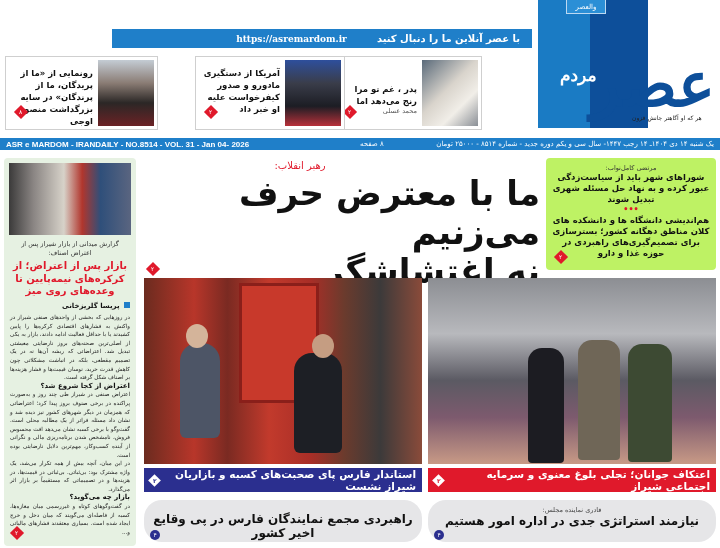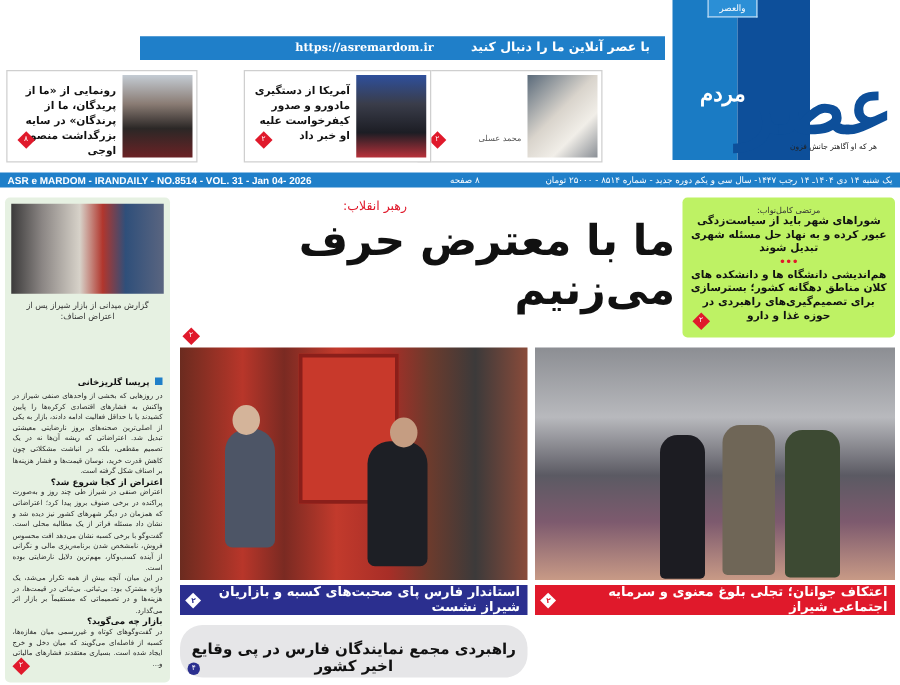--- a/index.html
+++ b/index.html
@@ -83,20 +83,21 @@
   <div class="logo-sub">مردم</div>
   <div class="tagline">هر که او آگاهتر جانش فزون</div>
 
   <div class="url-bar">
     <span>با عصر آنلاین ما را دنبال کنید</span>
     <span class="url">https://asremardom.ir</span>
   </div>
 
   <div class="teaser" style="left:334px;width:148px;">
     <div class="photo" style="background:linear-gradient(135deg,#5a6a7a 0%,#d9d4cc 45%,#f1eee8 70%,#8a8f96 100%);"></div>
+    <div class="txt" style="top:26px;">پدر ، غم تو مرا رنج می‌دهد اما</div>
     <div class="by">محمد عسلی</div>
     <div class="diamond" style="left:10px;bottom:12px;"><span>۲</span></div>
   </div>
   <div class="teaser" style="left:175px;width:150px;margin-left:20px;">
     <div class="photo" style="background:linear-gradient(180deg,#2e4f9c 0%,#3a3d4a 35%,#1c1d24 70%,#b8313a 100%);"></div>
     <div class="txt">آمریکا از دستگیری مادورو و صدور کیفرخواست علیه او خبر داد</div>
     <div class="diamond" style="left:10px;bottom:12px;"><span>۲</span></div>
   </div>
   <div class="teaser" style="left:5px;width:153px;">
     <div class="photo" style="background:linear-gradient(180deg,#c4ccd4 0%,#8a7c74 35%,#2b2726 65%,#6b2225 100%);"></div>
@@ -114,20 +115,21 @@
     <div class="kicker">مرتضی کامل‌نواب:</div>
     <div class="h">شوراهای شهر باید از سیاست‌زدگی عبور کرده و به نهاد حل مسئله شهری تبدیل شوند</div>
     <div class="stars">•••</div>
     <div class="h">هم‌اندیشی دانشگاه ها و دانشکده های کلان مناطق دهگانه کشور؛ بسترسازی برای تصمیم‌گیری‌های راهبردی در حوزه غذا و دارو</div>
     <div class="diamond" style="right:auto;left:10px;bottom:8px;"><span>۲</span></div>
   </div>
 
   <div class="kicker-main">رهبر انقلاب:</div>
   <div class="headline">
     <div>ما با معترض حرف می‌زنیم</div>
+    <div>نه اغتشاشگر</div>
   </div>
   <div class="diamond" style="left:148px;top:264px;"><span>۲</span></div>
 
   <div class="photo-carpet">
     <div class="rug"></div>
     <div class="p1"></div>
     <div class="p1h"></div>
     <div class="p2"></div>
     <div class="p2h"></div>
   </div>
@@ -147,24 +149,30 @@
     <span>اعتکاف جوانان؛ تجلی بلوغ معنوی و سرمایه اجتماعی شیراز</span>
     <span class="cd">
         <span style="color:#e0192b">۲</span>
       </span>
   </div>
 
   <div class="pill" style="left:144px;top:500px;width:278px;">
     <div class="h" style="margin-top:12px;">راهبردی مجمع نمایندگان فارس در پی وقایع اخیر کشور</div>
     <div class="diamond blue" style="left:6px;bottom:2px;"><span>۴</span></div>
   </div>
+  <div class="pill" style="left:428px;top:500px;width:288px;">
+    <div class="k">قادری نماینده مجلس:</div>
+    <div class="h">نیازمند استراتژی جدی در اداره امور هستیم</div>
+    <div class="diamond blue" style="left:6px;bottom:2px;"><span>۴</span></div>
+  </div>
 
   <div class="green-l">
     <div class="photo"></div>
     <div class="kicker">گزارش میدانی از بازار شیراز پس از اعتراض اصناف:</div>
+    <div class="h">بازار پس از اعتراض؛ از کرکره‌های نیمه‌پایین تا وعده‌های روی میز</div>
     <div class="author">
       <span style="display:inline-block;width:6px;height:6px;background:#1f7fc9;margin-left:2px;"></span>
       <span>پریسا گلریزخانی</span>
     </div>
     <div class="body">
       <span>در روزهایی که بخشی از واحدهای صنفی شیراز در واکنش به فشارهای اقتصادی کرکره‌ها را پایین کشیدند یا با حداقل فعالیت ادامه دادند، بازار به یکی از اصلی‌ترین صحنه‌های بروز نارضایتی معیشتی تبدیل شد. اعتراضاتی که ریشه آن‌ها نه در یک تصمیم مقطعی، بلکه در انباشت مشکلاتی چون کاهش قدرت خرید، نوسان قیمت‌ها و فشار هزینه‌ها بر اصناف شکل گرفته است.</span>
       <b>اعتراض از کجا شروع شد؟</b>
       <span>اعتراض صنفی در شیراز طی چند روز و به‌صورت پراکنده در برخی صنوف بروز پیدا کرد؛ اعتراضاتی که همزمان در دیگر شهرهای کشور نیز دیده شد و نشان داد مسئله فراتر از یک مطالبه محلی است. گفت‌وگو با برخی کسبه نشان می‌دهد افت محسوس فروش، نامشخص شدن برنامه‌ریزی مالی و نگرانی از آینده کسب‌وکار، مهم‌ترین دلایل نارضایتی بوده است.</span><br>
       <span>در این میان، آنچه بیش از همه تکرار می‌شد، یک واژه مشترک بود: بی‌ثباتی. بی‌ثباتی در قیمت‌ها، در هزینه‌ها و در تصمیماتی که مستقیماً بر بازار اثر می‌گذارد.</span>
       <b>بازار چه می‌گوید؟</b>

